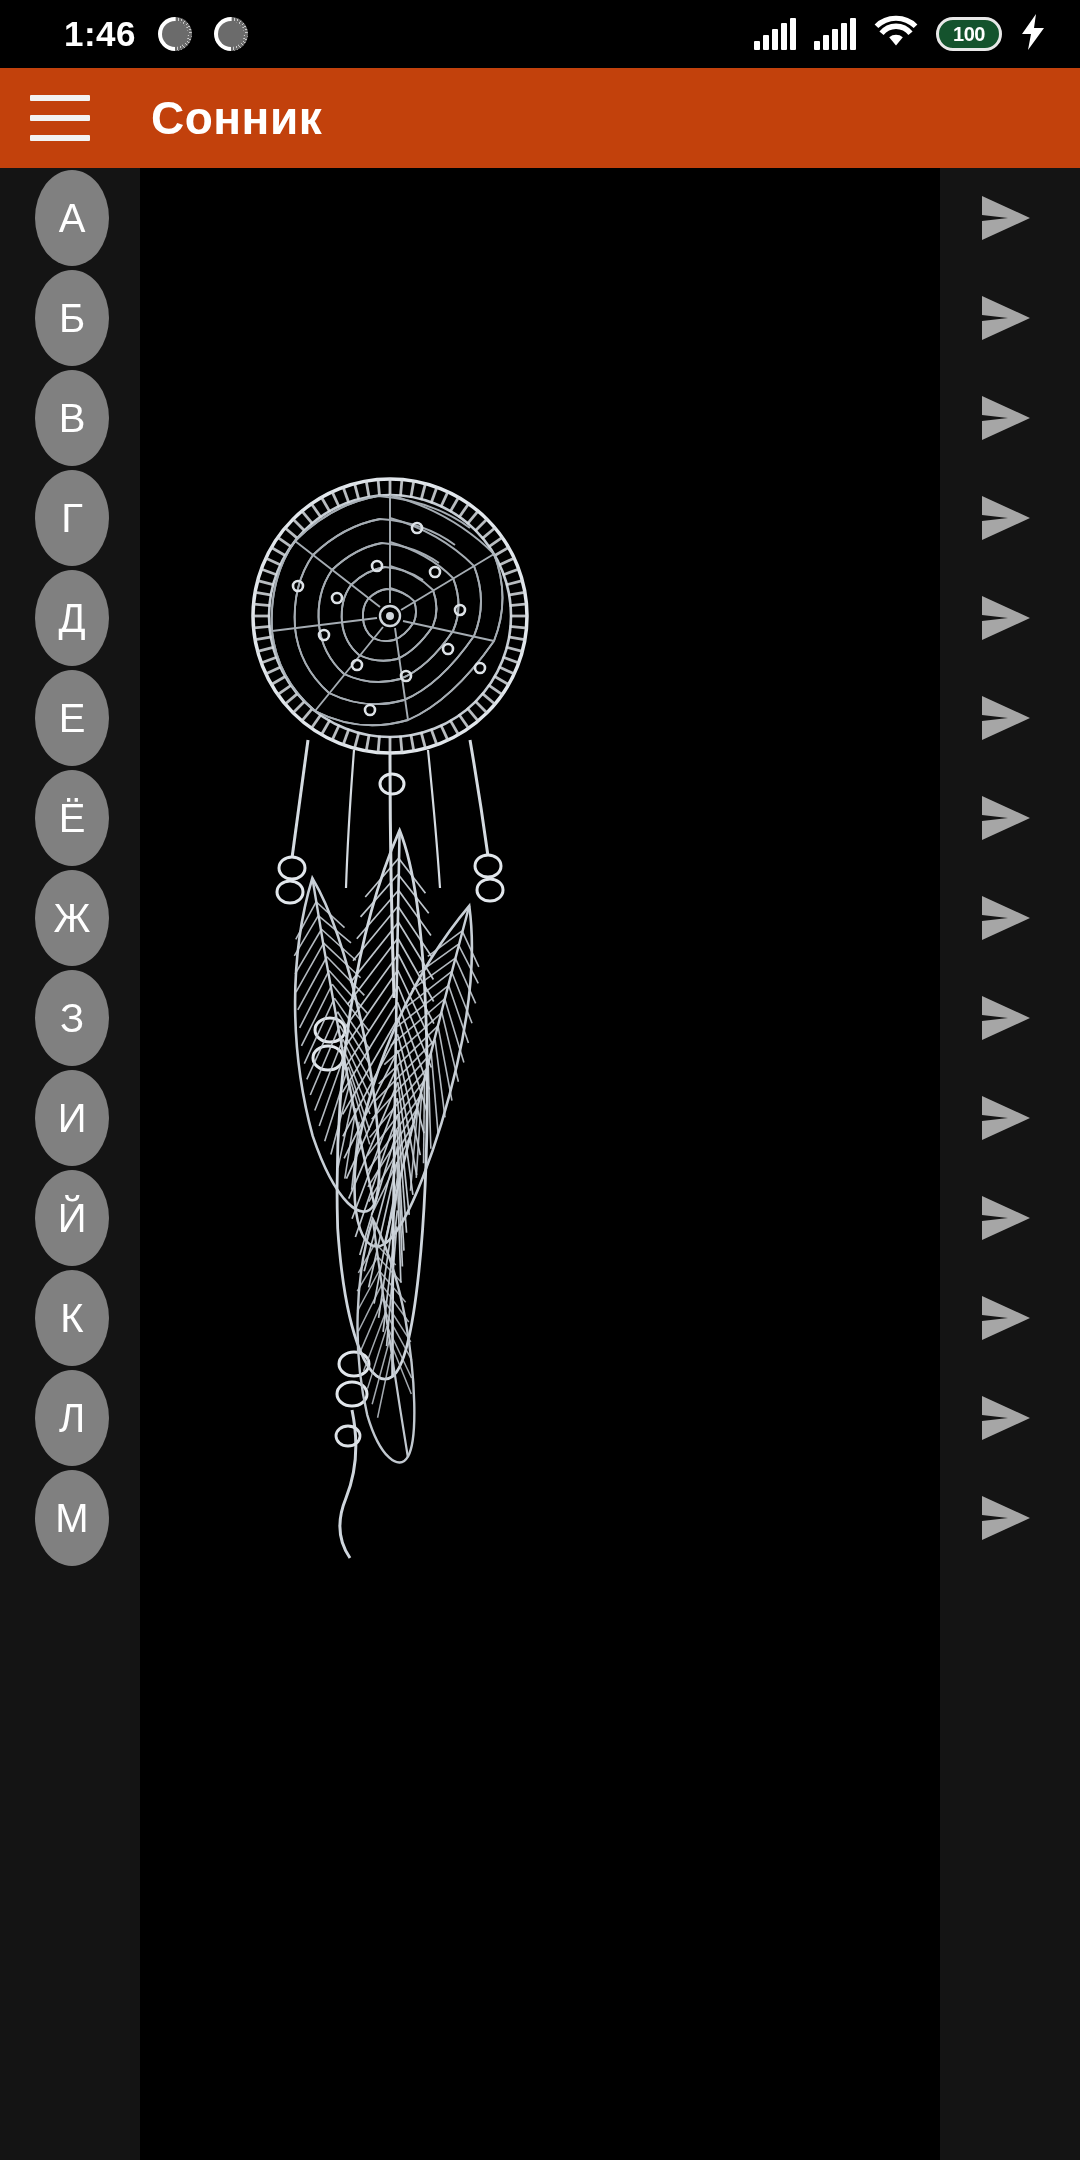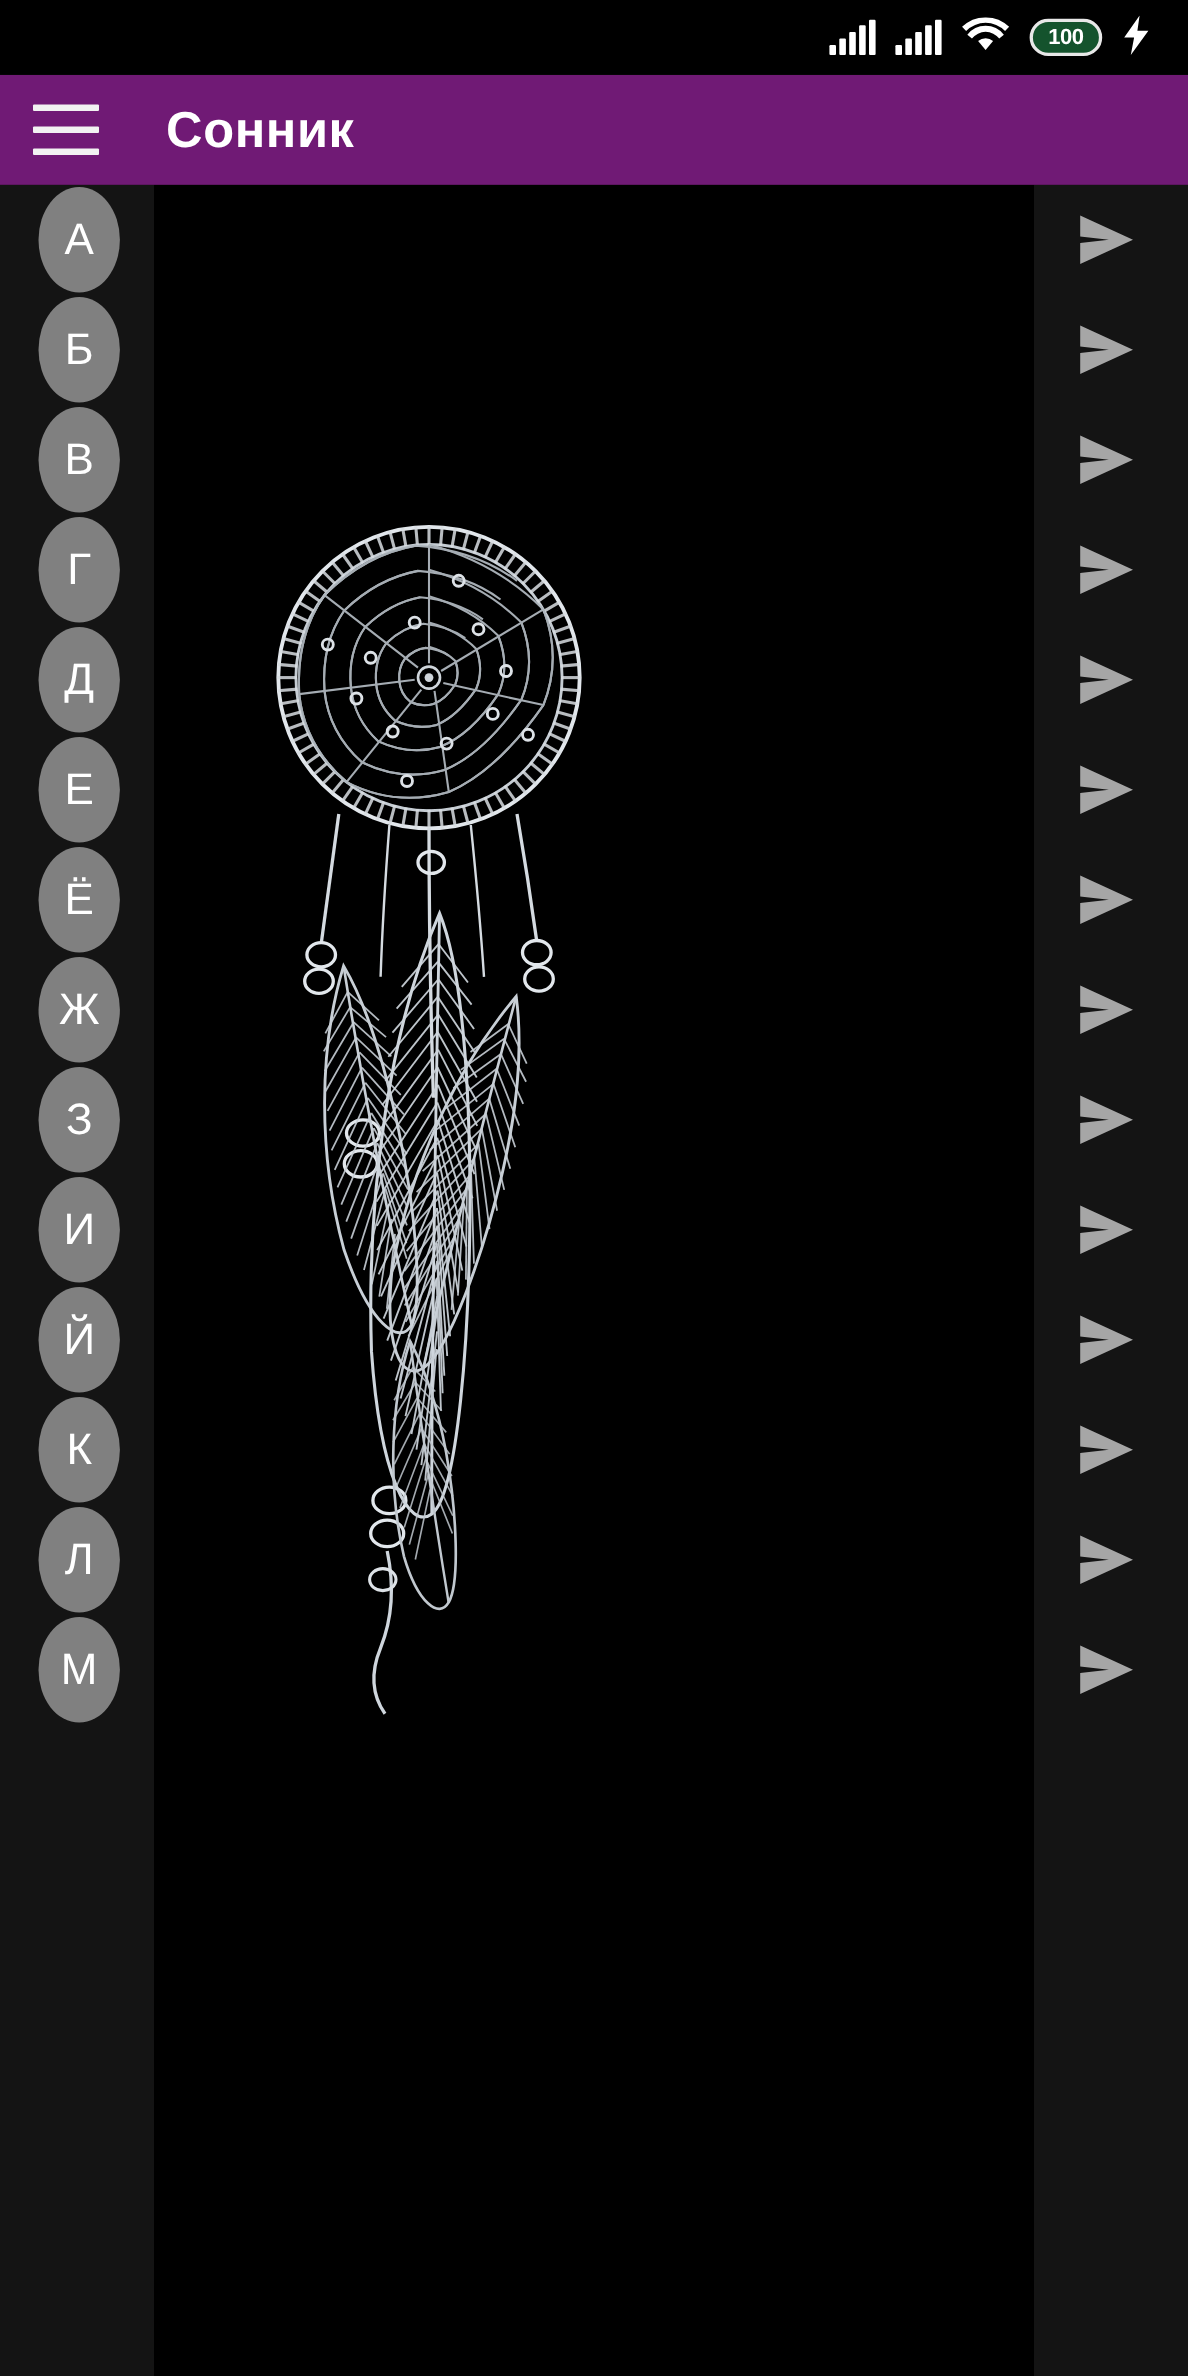--- a/index.html
+++ b/index.html
@@ -58,21 +58,21 @@
   #battery-pill{
     width:66px; height:34px; border:3px solid #e8e8e8; border-radius:17px;
     display:flex; align-items:center; justify-content:center;
     background:#14532d;
   }
   #battery-text{ color:#fff; font-size:20px; font-weight:bold; letter-spacing:-.5px; }
 
   
   #app-bar{
     position:absolute; top:68px; left:0; width:1080px; height:100px;
-    background:#701a75; display:flex; align-items:center; z-index:30;
+    background:#c2410c; display:flex; align-items:center; z-index:30;
   }
   #menu-button{
     width:60px; height:46px; margin-left:30px;
     display:flex; flex-direction:column; justify-content:space-between;
     cursor:pointer;
   }
   #menu-button span{ display:block; height:6px; background:#f2f2f2; border-radius:1px; }
   #app-title{
     color:#fff; font-size:46px; font-weight:bold; margin-left:61px;
     letter-spacing:.5px;
@@ -110,20 +110,25 @@
   }
   .go-arrow{
     position:absolute; right:46px; top:26px;
     width:56px; height:48px; cursor:pointer;
   }
 </style>
 </head>
 <body>
 
 <div id="status-bar">
+  <div id="status-left">
+    <div id="clock">1:46</div>
+    <div class="spinner-icon"></div>
+    <div class="spinner-icon s2"></div>
+  </div>
 
   <div id="status-right">
     <div class="signal-icon">
       <i></i>
         <i></i>
         <i></i>
         <i></i>
         <i></i>
     </div>
     <div class="signal-icon">

